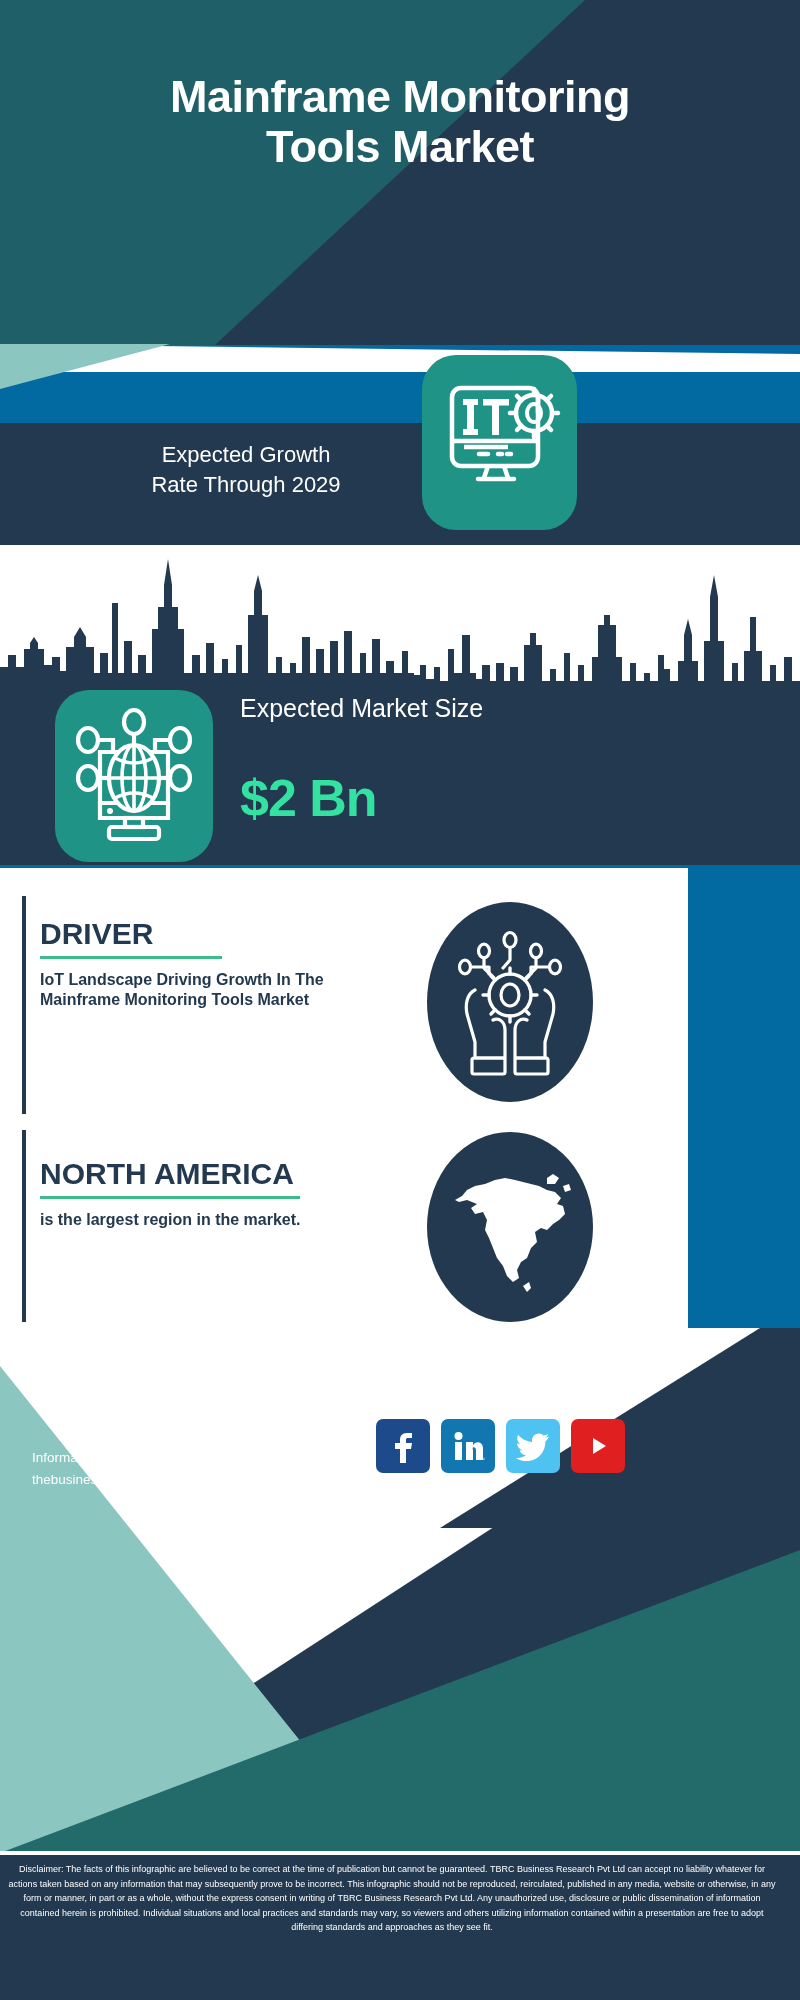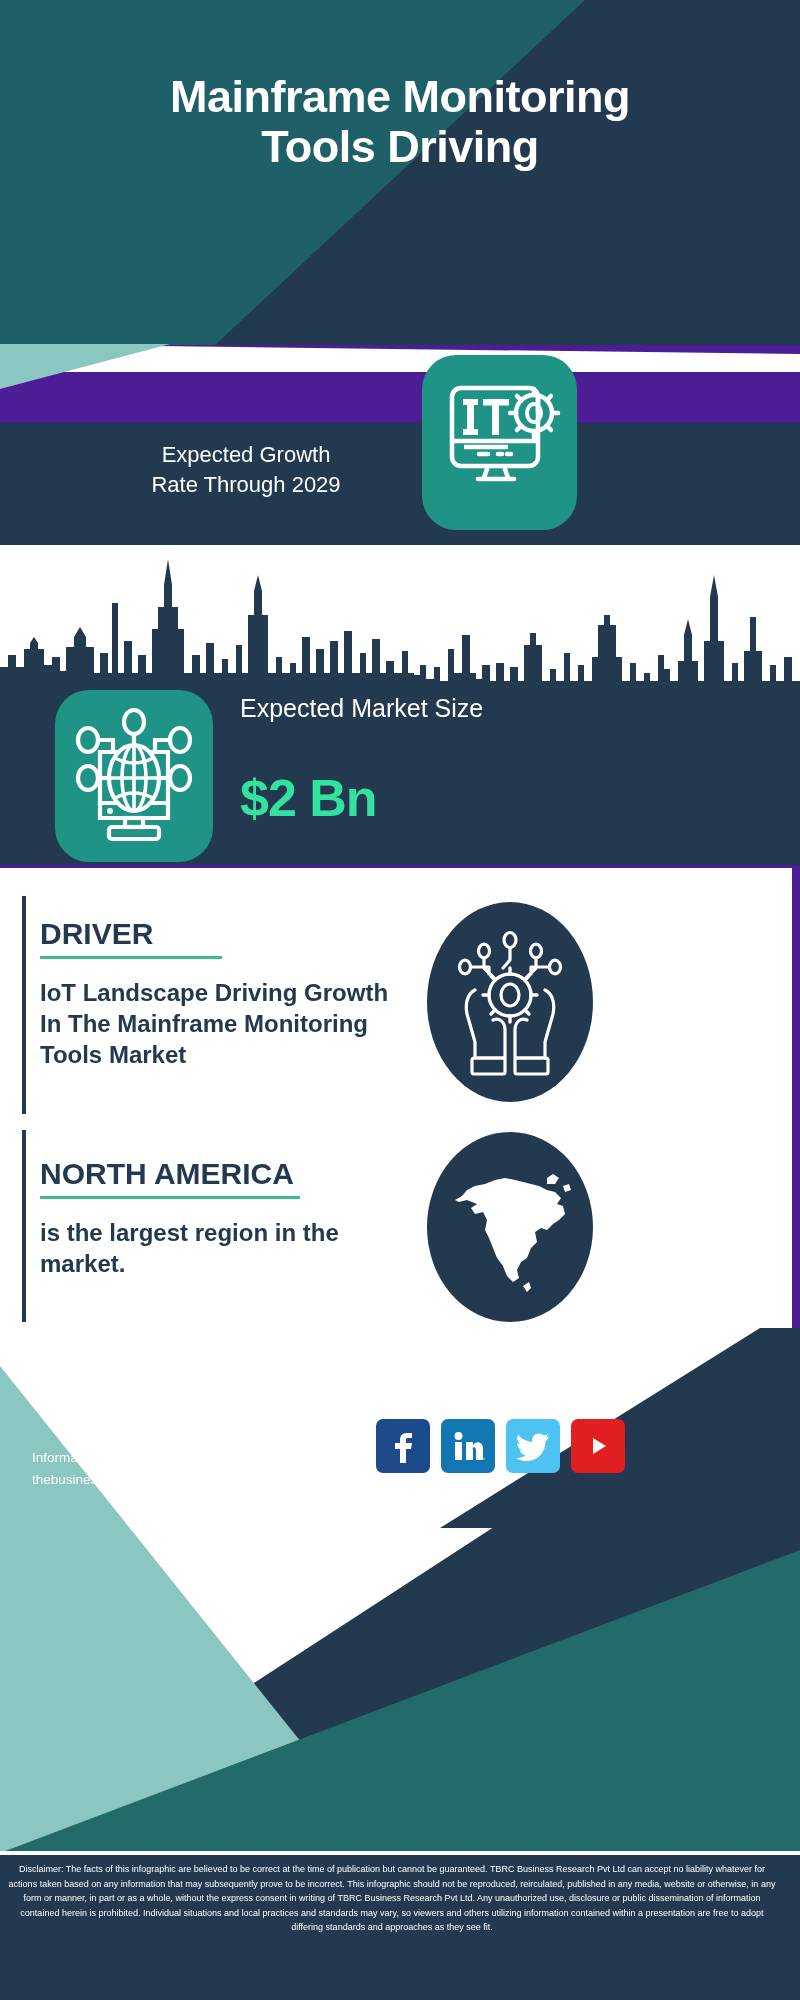--- a/index.html
+++ b/index.html
@@ -8,21 +8,21 @@
     background: #ffffff;
   }
   body {
     font-family: "Liberation Sans", sans-serif;
   }
   #page {
     position: relative;
     width: 800px;
     height: 2000px;
     overflow: hidden;
-    background: #4c1d95;
+    background: #0369a1;
   }
 
   
   .hero {
     position: absolute;
     left: 0; top: 0;
     width: 800px; height: 345px;
     background: #23394f;
     overflow: hidden;
   }
@@ -145,21 +145,21 @@
     font-weight: bold;
     line-height: 1;
     letter-spacing: -1px;
     z-index: 3;
   }
 
   
   .insights {
     position: absolute;
     left: 0; top: 868px;
-    width: 792px; height: 460px;
+    width: 688px; height: 460px;
     background: #ffffff;
   }
   .card {
     position: absolute;
     left: 22px;
     width: 756px;
   }
   .card-rule {
     position: absolute;
     left: 0; top: 0;
@@ -178,24 +178,24 @@
     line-height: 1.05;
     white-space: nowrap;
   }
   .card-underline {
     height: 3px;
     background: #3fba8a;
     margin-top: 6px;
   }
   .card-desc {
     color: #23394f;
-    font-size: 24px;
+    font-size: 16px;
     font-weight: bold;
     line-height: 1.3;
-    margin-top: 18px;
+    margin-top: 11px;
     max-width: 360px;
   }
   .card-icon-circle {
     position: absolute;
     border-radius: 50%;
     background: #23394f;
   }
 
   
   .footer {
@@ -288,21 +288,21 @@
 </head>
 <body>
 
 <div id="page">
 
   <div class="hero">
     <div class="hero-teal"></div>
   </div>
   <div class="hero-title">
     <div>Mainframe Monitoring</div>
-    <div>Tools Driving</div>
+    <div>Tools Market</div>
   </div>
   <div class="hero-white-wedge"></div>
   <div class="hero-lightteal-wedge"></div>
 
   <div class="growth-band"></div>
 
   <div class="growth-text">
     <div>Expected Growth</div>
     <div>Rate Through 2029</div>
   </div>

